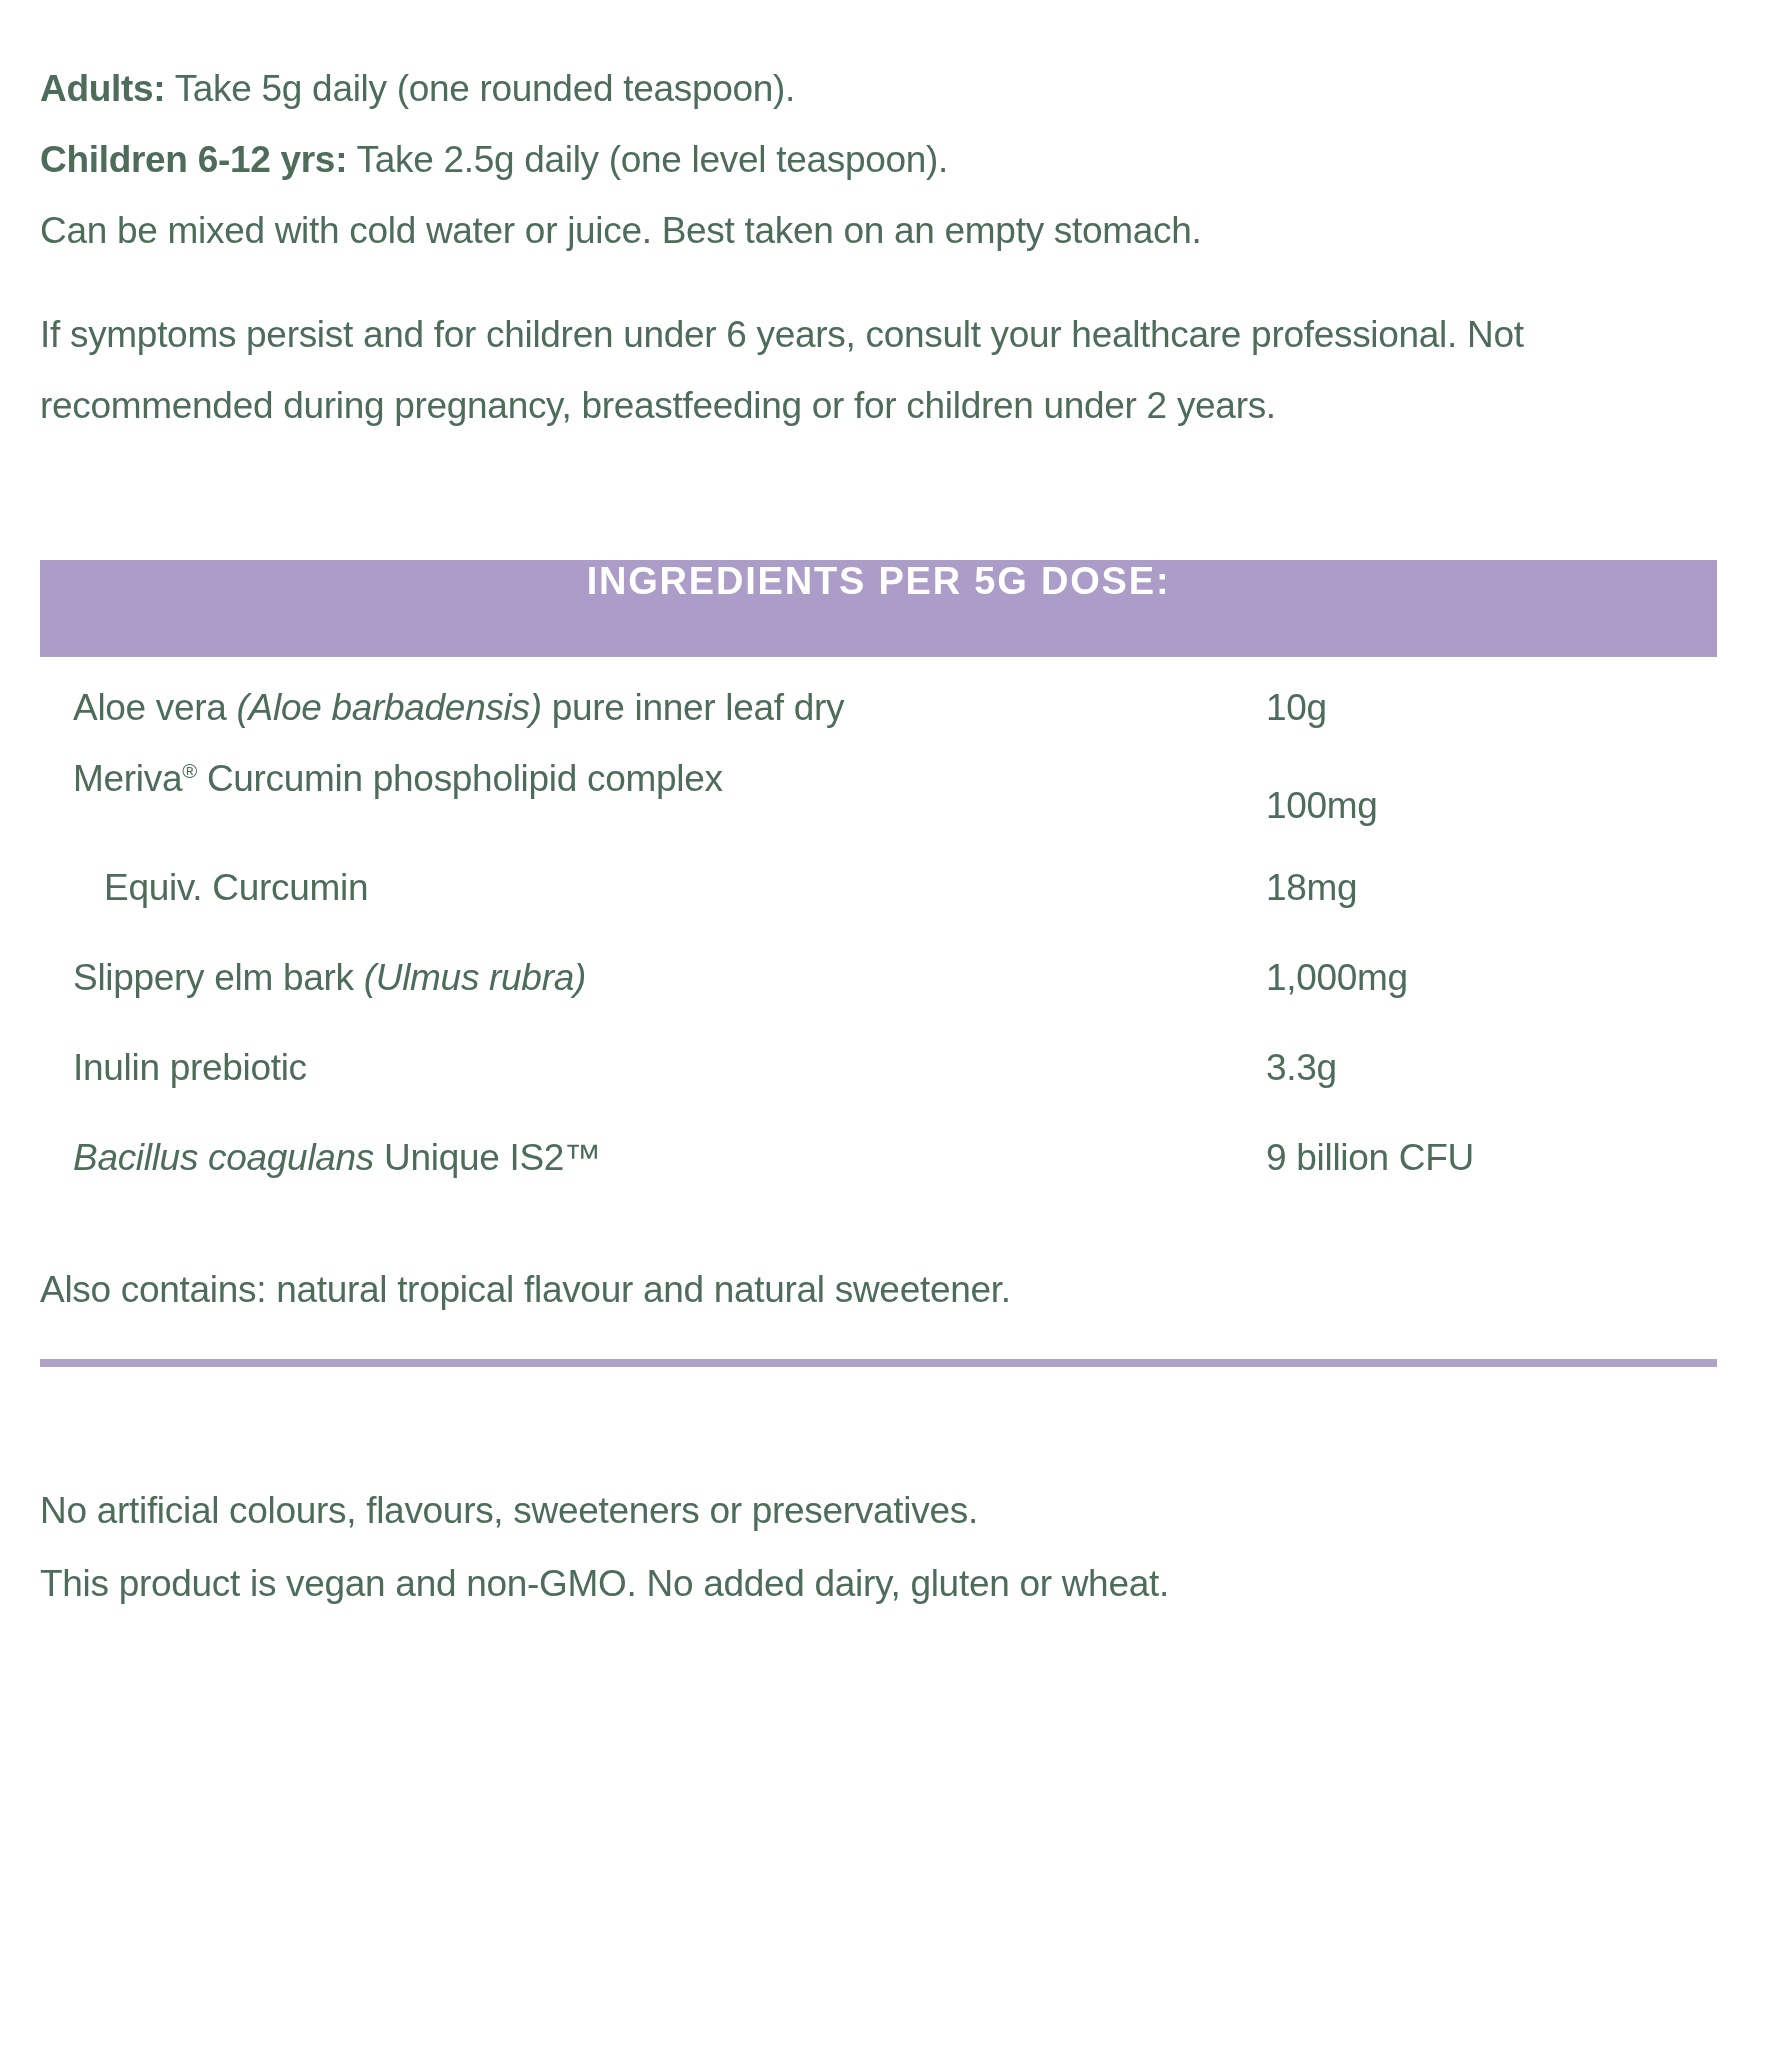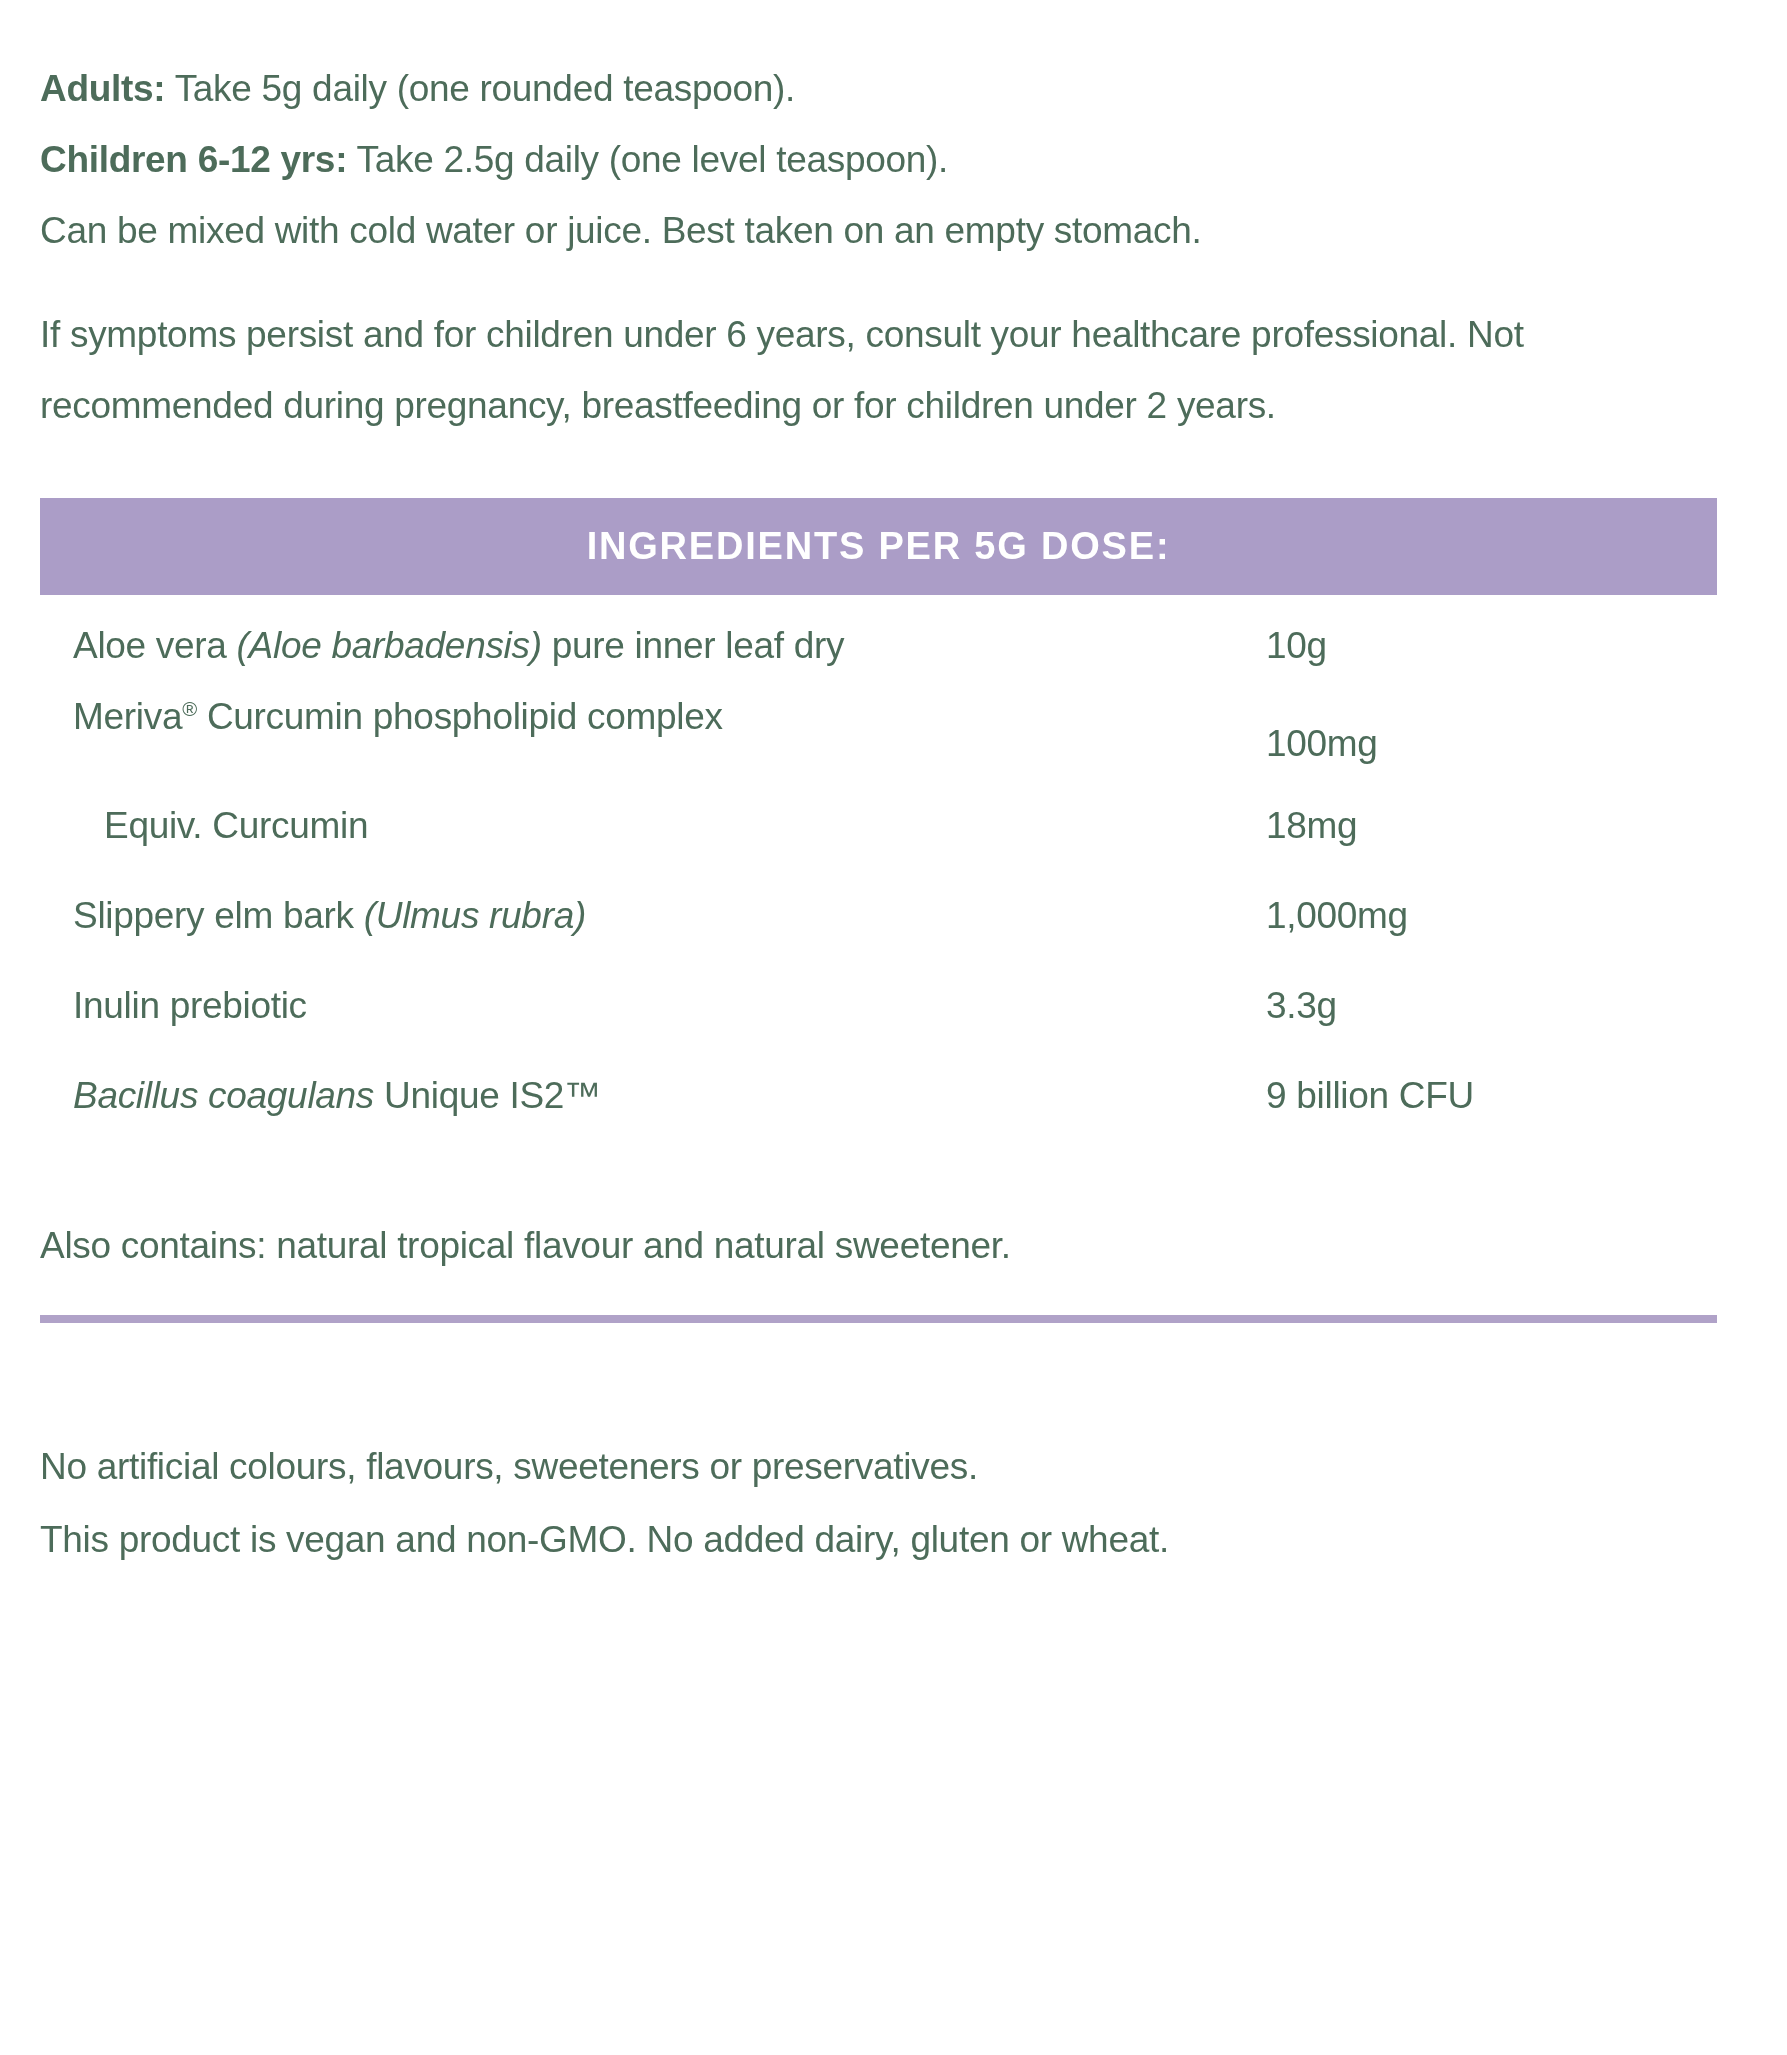--- a/index.html
+++ b/index.html
@@ -22,25 +22,24 @@
   
   .warning {
     margin-top: 33px;
     font-size: 37px;
     line-height: 71px;
     max-width: 1497px;
   }
 
   
   .banner {
-    margin-top: 57px;
+    margin-top: 119px;
     height: 97px;
     background: #ab9dc7;
     display: flex;
-    align-items: center;
     justify-content: center;
   }
   .banner .banner-text {
     color: #ffffff;
     font-weight: bold;
     font-size: 38px;
     letter-spacing: 1.8px;
   }
 
   
@@ -56,21 +55,21 @@
   }
   .ing-row.indent { padding-left: 64px; }
   .ing-row .ing-value { position: absolute; left: 1226px; white-space: nowrap; }
   .ing-row sup { font-size: 55%; line-height: 0; }
   .ing-row i { font-style: italic; }
   .ing-row.row-meriva { align-items: flex-start; }
   .ing-row.row-meriva .ing-label { margin-top: 1.8px; }
   .ing-row.row-meriva .ing-value { top: 28.5px; }
 
   
-  .also { margin-top: 84px; font-size: 37px; line-height: 42px; }
+  .also { margin-top: 66px; font-size: 37px; line-height: 42px; }
 
   
   .divider {
     margin-top: 48px;
     height: 8.3px;
     background: #b0a2c8;
     border: none;
   }
 
   

